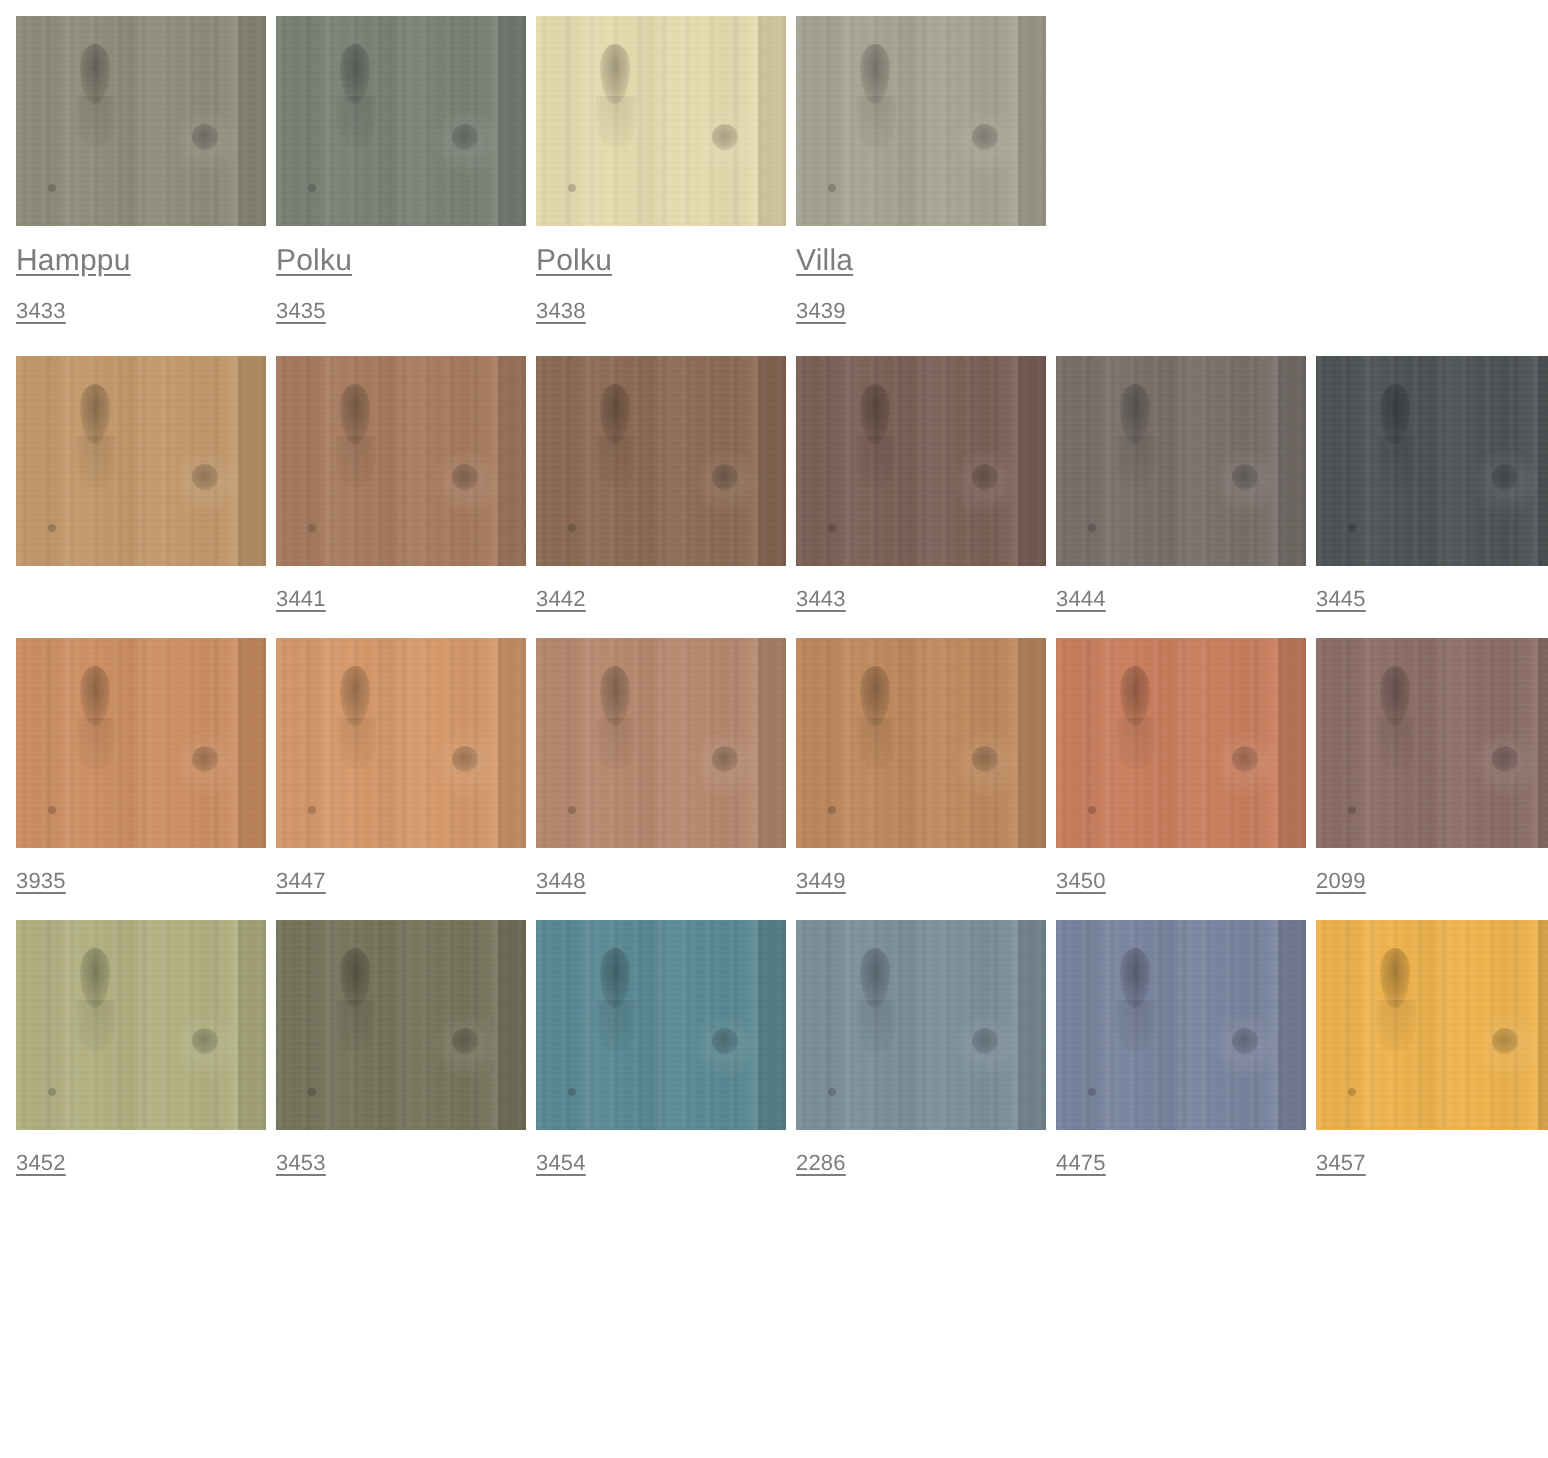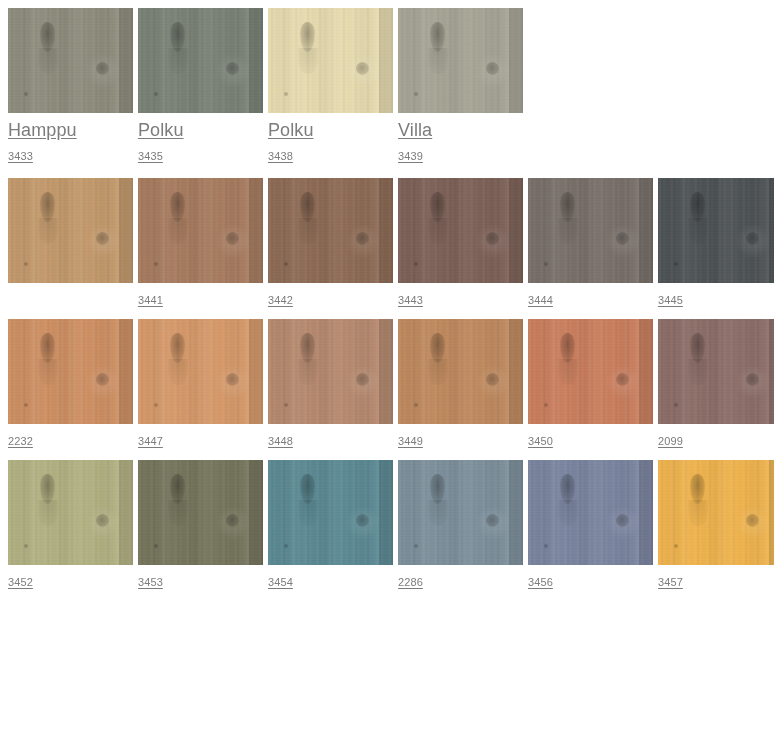--- a/index.html
+++ b/index.html
@@ -129,21 +129,21 @@
   
   .swatch-labels {
     padding-top: 9px;
   }
   .swatch-name,
   .swatch-code {
     display: block;
     color: #7c7c7c;
     text-decoration: underline;
     text-underline-offset: 2px;
-    font-size: 18px;
+    font-size: 15px;
     line-height: 17px;
     letter-spacing: 0.1px;
     cursor: pointer;
     width: fit-content;
   }
   .swatch-name { margin-bottom: 9px; }
   .swatch-name:empty { display: none; }
   .swatch-code { font-size: 11px; }
 </style>
 </head>
@@ -311,21 +311,21 @@
           <div class="grain"></div>
           <div class="grain-h"></div>
           <div class="edge-band"></div>
           <div class="knot-a"></div>
           <div class="knot-a-tail"></div>
           <div class="knot-b-halo"></div>
           <div class="knot-b"></div>
           <div class="speck"></div>
         </div>
         <div class="swatch-labels">
-          <a class="swatch-code">2232</a>
+          <a class="swatch-code">3935</a>
         </div>
       </div>
       <div class="swatch-cell">
         <div class="swatch-chip" style="background-color: rgb(215, 154, 106);">
           <div class="grain"></div>
           <div class="grain-h"></div>
           <div class="edge-band"></div>
           <div class="knot-a"></div>
           <div class="knot-a-tail"></div>
           <div class="knot-b-halo"></div>
@@ -463,21 +463,21 @@
           <div class="grain"></div>
           <div class="grain-h"></div>
           <div class="edge-band"></div>
           <div class="knot-a"></div>
           <div class="knot-a-tail"></div>
           <div class="knot-b-halo"></div>
           <div class="knot-b"></div>
           <div class="speck"></div>
         </div>
         <div class="swatch-labels">
-          <a class="swatch-code">3456</a>
+          <a class="swatch-code">4475</a>
         </div>
       </div>
       <div class="swatch-cell">
         <div class="swatch-chip" style="background-color: rgb(240, 180, 78);">
           <div class="grain"></div>
           <div class="grain-h"></div>
           <div class="edge-band"></div>
           <div class="knot-a"></div>
           <div class="knot-a-tail"></div>
           <div class="knot-b-halo"></div>

